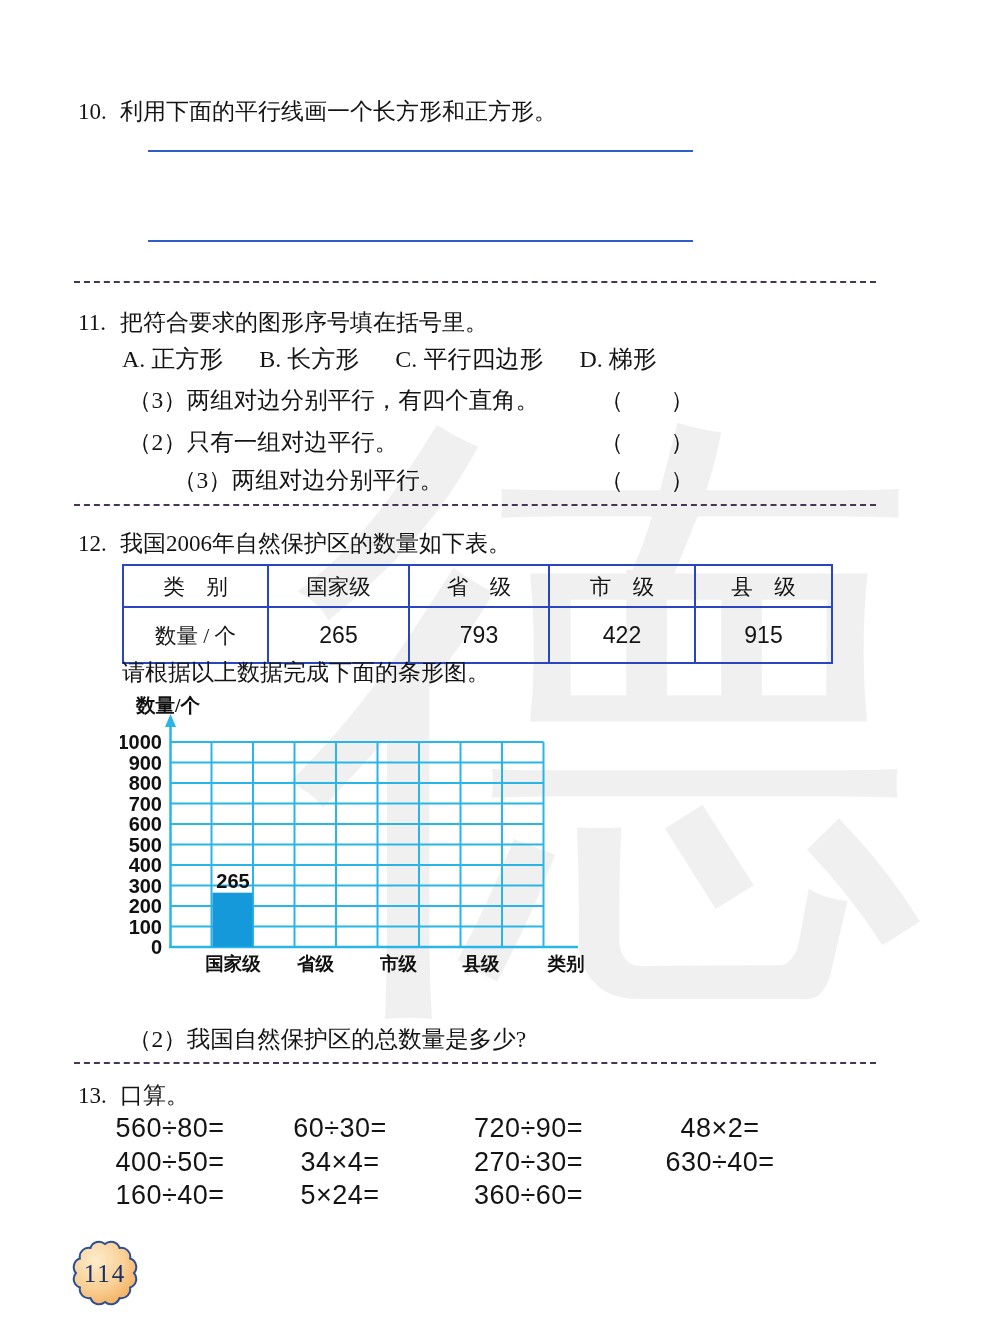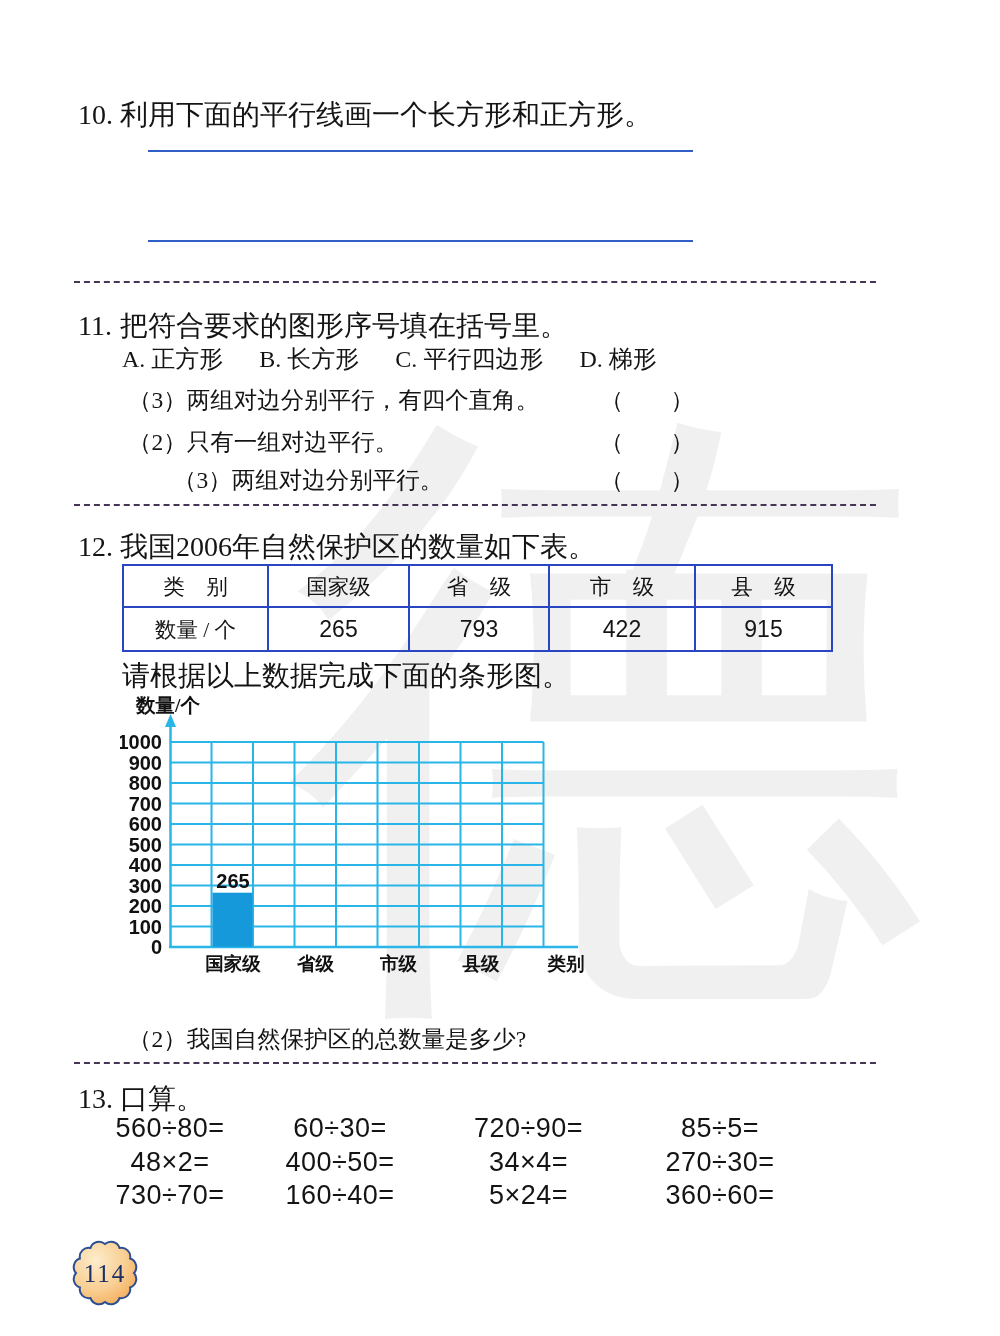--- a/index.html
+++ b/index.html
@@ -9,21 +9,21 @@
     overflow:hidden;
   }
   .abs{position:absolute;}
   .watermark{
     position:absolute;left:285px;top:368px;width:480px;height:700px;
     font-size:640px;line-height:700px;text-align:center;
     color:rgba(60,60,60,0.075);font-family:"Liberation Serif","DejaVu Serif",serif;
     z-index:0;user-select:none;
   }
   .layer{position:absolute;inset:0;z-index:1;}
-  .heading{font-size:28px;white-space:nowrap;}
+  .heading{font-size:23px;white-space:nowrap;}
   .qnum{display:inline-block;width:42px;}
   .subitem{font-size:23.5px;white-space:nowrap;}
   .options{display:flex;gap:36px;font-size:24px;white-space:nowrap;}
   .blank{font-size:23.5px;white-space:nowrap;}
   .blue-line{height:0;border-top:2.5px solid #2f5fc6;}
   .sep{height:0;border-top:2px dashed #453556;}
   table.q12{
     border-collapse:collapse;table-layout:fixed;
   }
   table.q12 td{
@@ -88,21 +88,21 @@
           <col style="width:137px">
         </colgroup>
       <tbody>
           <tr style="height:42px;">
         <td>类　别</td>
         <td>国家级</td>
         <td>省　级</td>
         <td>市　级</td>
         <td>县　级</td>
       </tr>
-      <tr style="height:44px;">
+      <tr style="height:56px;">
         <td>数量 / 个</td>
         <td class="val">265</td>
         <td class="val">793</td>
         <td class="val">422</td>
         <td class="val">915</td>
       </tr>
     </tbody>
       </table>
 
     <div class="abs heading" style="left:122px;top:657px;">请根据以上数据完成下面的条形图。</div>
@@ -170,26 +170,25 @@
 
     <div class="abs sep" style="left:74px;top:1062px;width:802px;"></div>
 
     <div class="abs heading" style="left:78px;top:1080px;">
       <span class="qnum">13.</span><span>口算。</span>
     </div>
     <div class="abs oral" style="left:95px;top:1112px;">
       <span>560÷80=</span>
       <span>60÷30=</span>
       <span>720÷90=</span>
-      <span>85÷5=</span>
       <span>48×2=</span>
       <span>400÷50=</span>
       <span>34×4=</span>
       <span>270÷30=</span>
-      <span>730÷70=</span>
+      <span>630÷40=</span>
       <span>160÷40=</span>
       <span>5×24=</span>
       <span>360÷60=</span>
     </div>
 
     <svg class="abs" style="left:66px;top:1234px;" width="78" height="78" viewBox="-39 -39 78 78">
       <defs>
         <radialGradient id="badgeGrad" cx="35%" cy="30%" r="85%">
           <stop offset="0%" stop-color="#fdeccb"></stop>
           <stop offset="55%" stop-color="#f9cf94"></stop>

